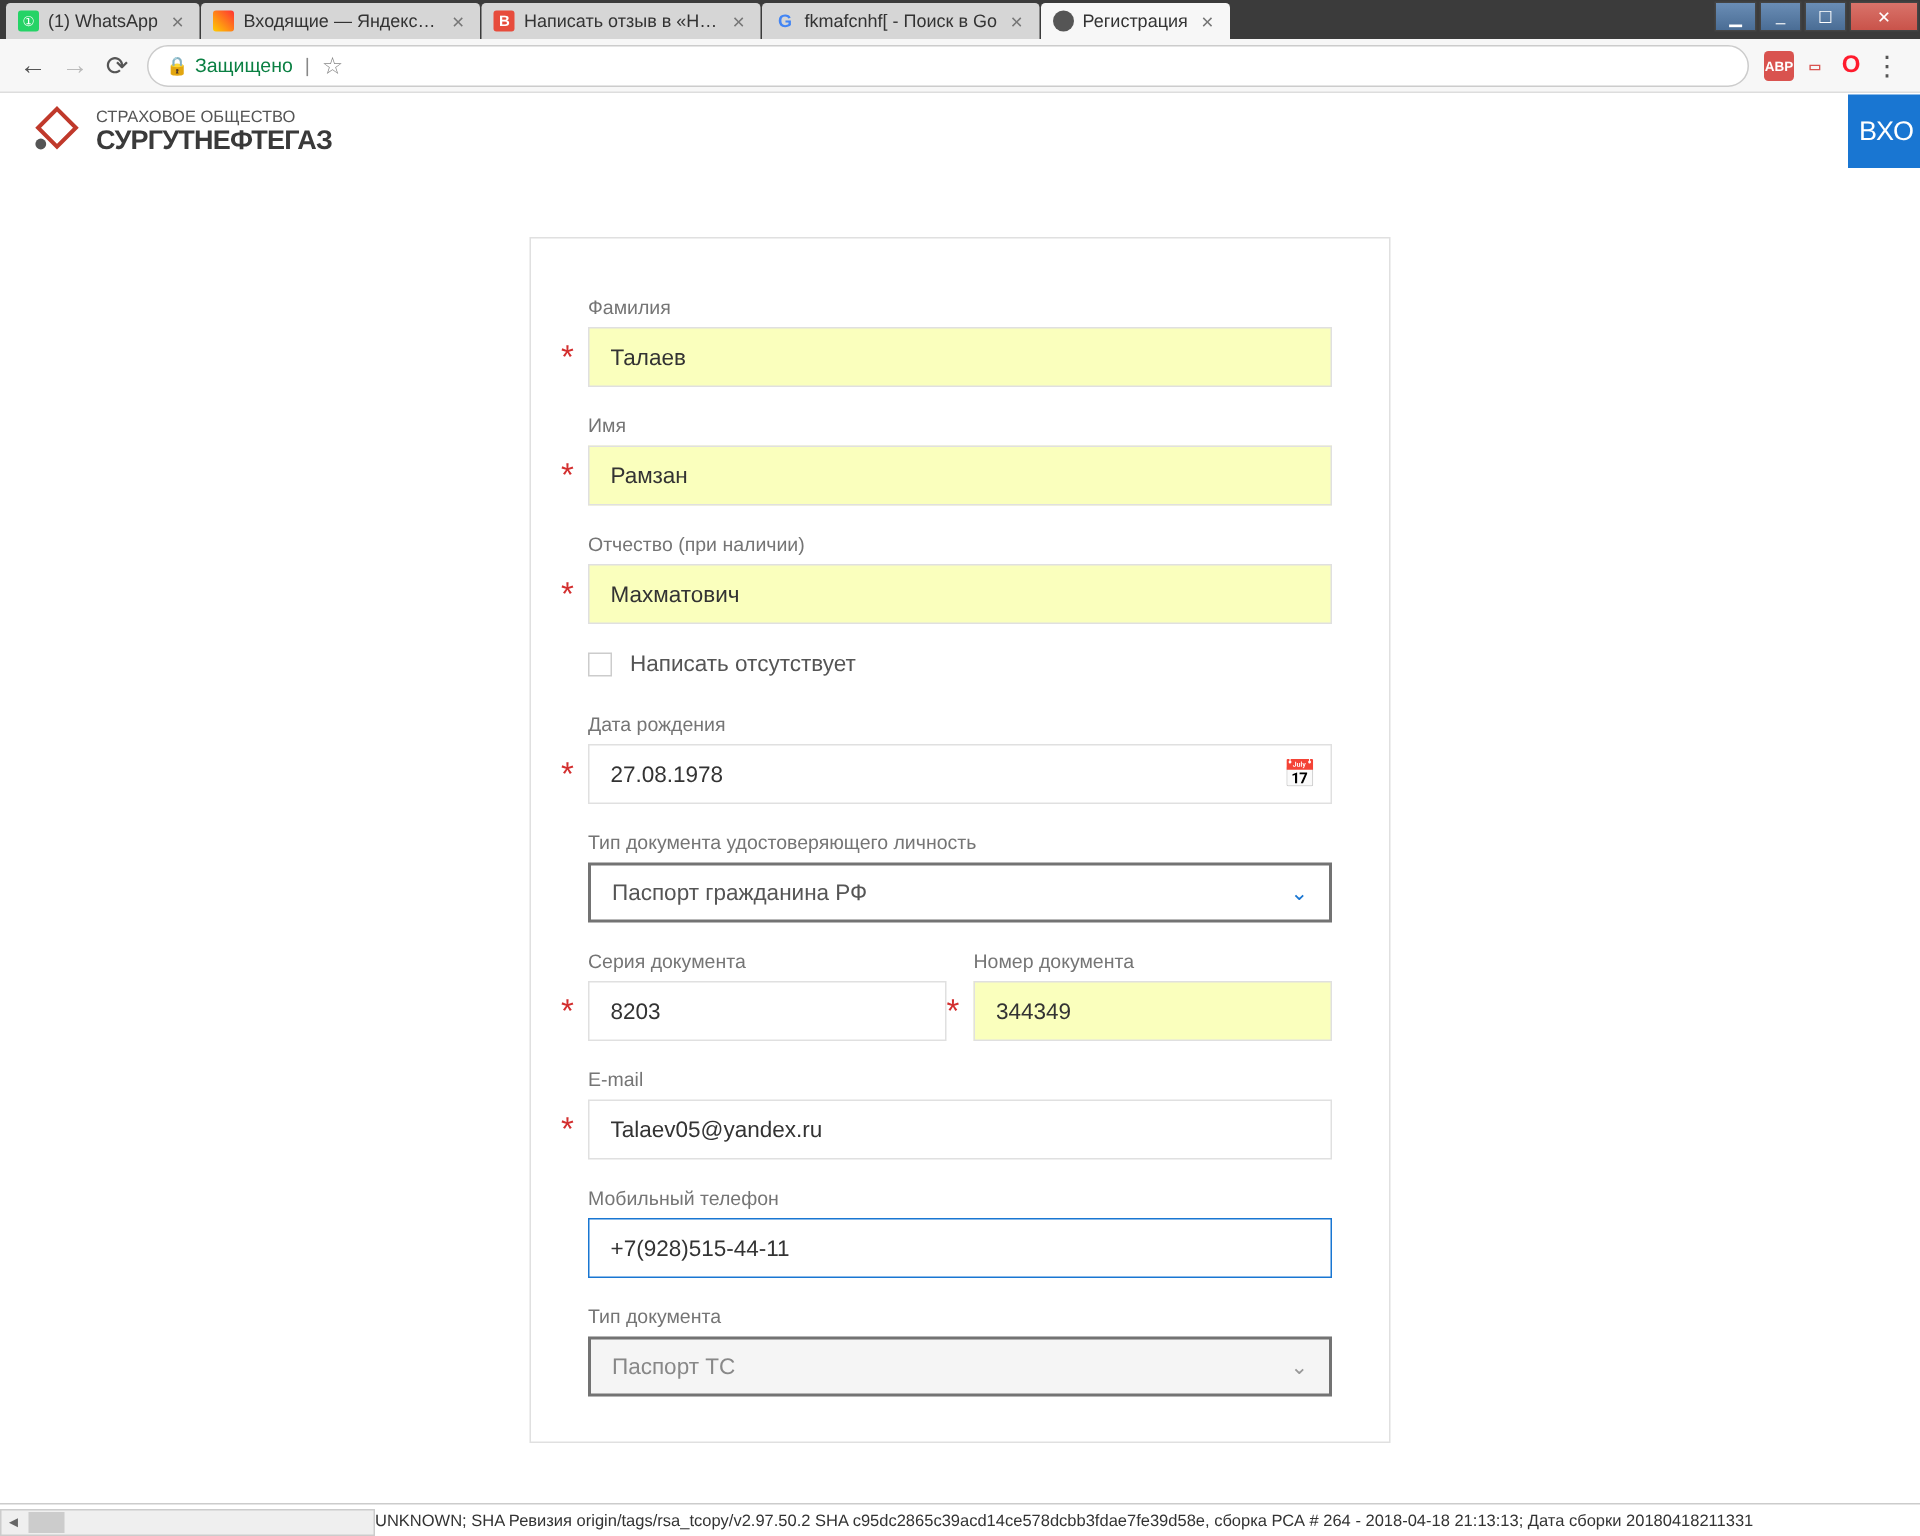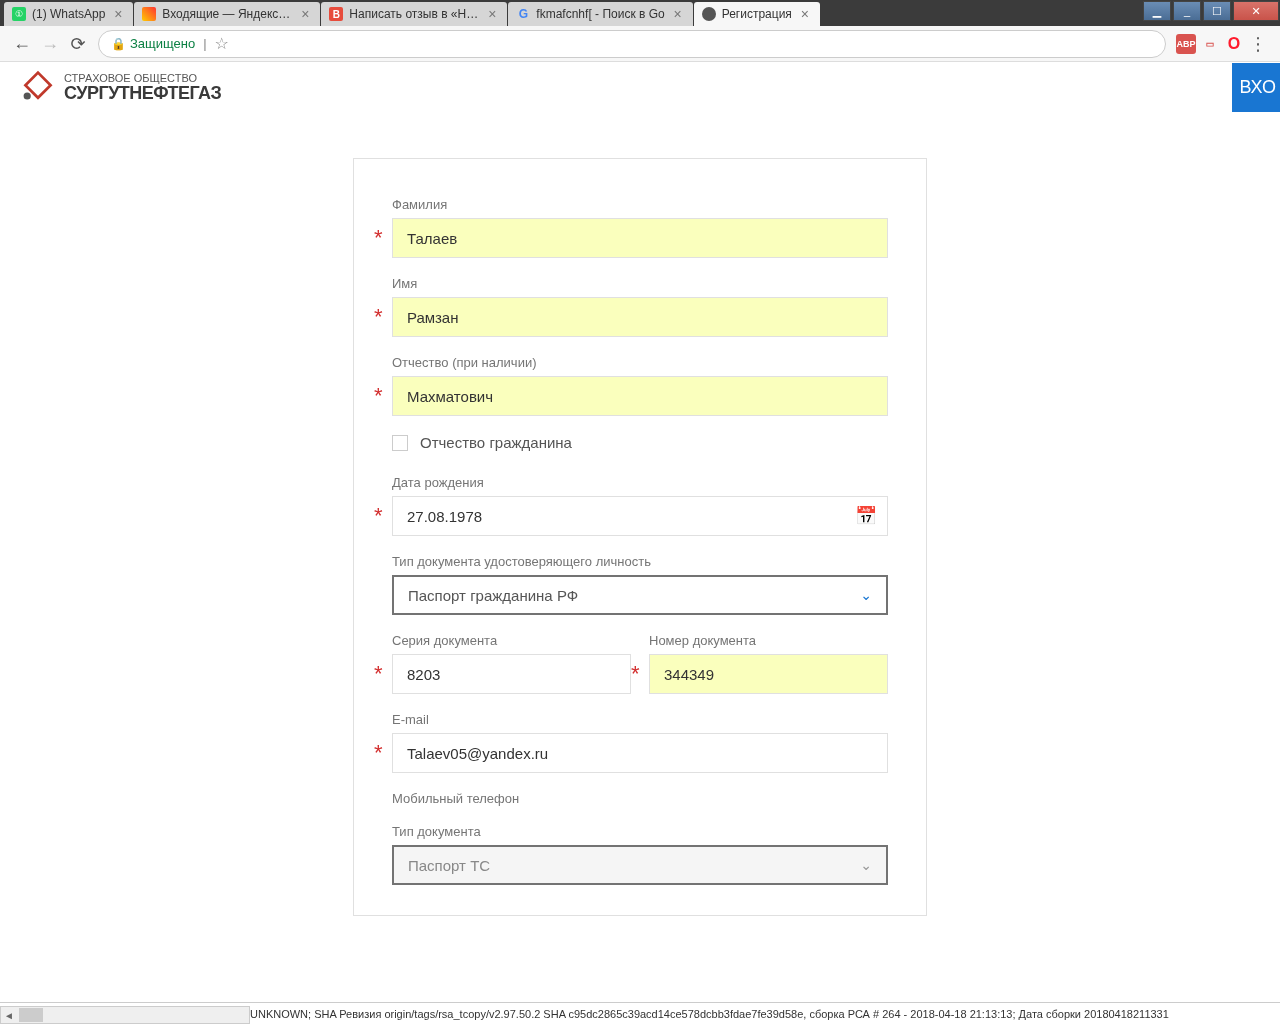--- a/index.html
+++ b/index.html
@@ -165,21 +165,21 @@
     <div class="field">
       <label class="field-label">Отчество (при наличии)</label>
       <div class="field-row">
         <span class="req">*</span>
         <input class="field-input autofill" value="Махматович" style="">
       </div>
     </div>
 
     <div class="checkbox-row">
       <div class="chk"></div>
-      <span class="chk-label">Отчество гражданина</span>
+      <span class="chk-label">Написать отсутствует</span>
     </div>
 
     <div class="field">
       <label class="field-label">Дата рождения</label>
       <div class="field-row" style="position:relative;">
         <span class="req">*</span>
         <input class="field-input" value="27.08.1978" style="">
         <span class="date-icon">📅</span>
       </div>
     </div>
@@ -214,20 +214,23 @@
     <div class="field">
       <label class="field-label">E-mail</label>
       <div class="field-row">
         <span class="req">*</span>
         <input class="field-input" value="Talaev05@yandex.ru" style="">
       </div>
     </div>
 
     <div class="field">
       <label class="field-label">Мобильный телефон</label>
+      <div class="field-row">
+        <input class="field-input focused" value="+7(928)515-44-11" style="">
+      </div>
     </div>
 
     <div class="field" style="margin-bottom:0;">
       <label class="field-label">Тип документа</label>
       <div class="field-row">
         <div class="field-select disabled">
           <span>Паспорт ТС</span>
           <span class="chevron" style="color:#999;">⌄</span>
         </div>
       </div>

